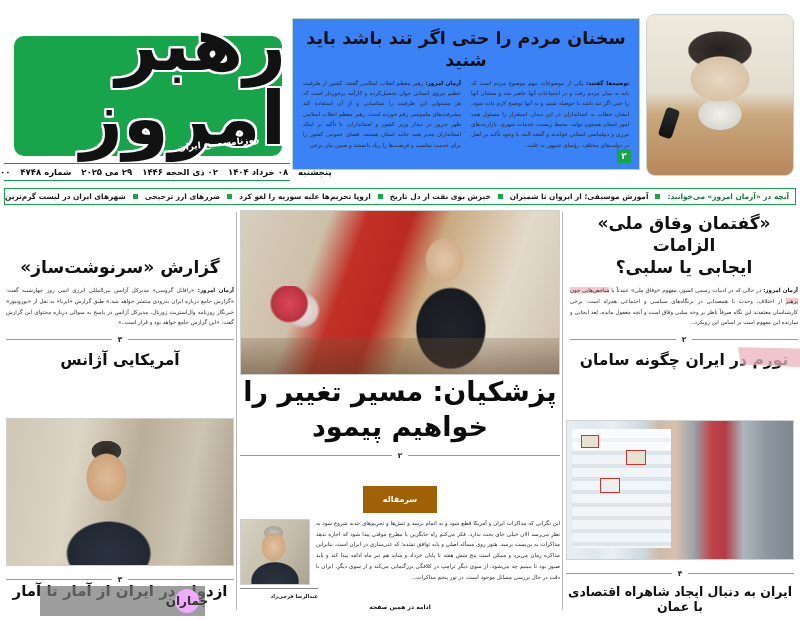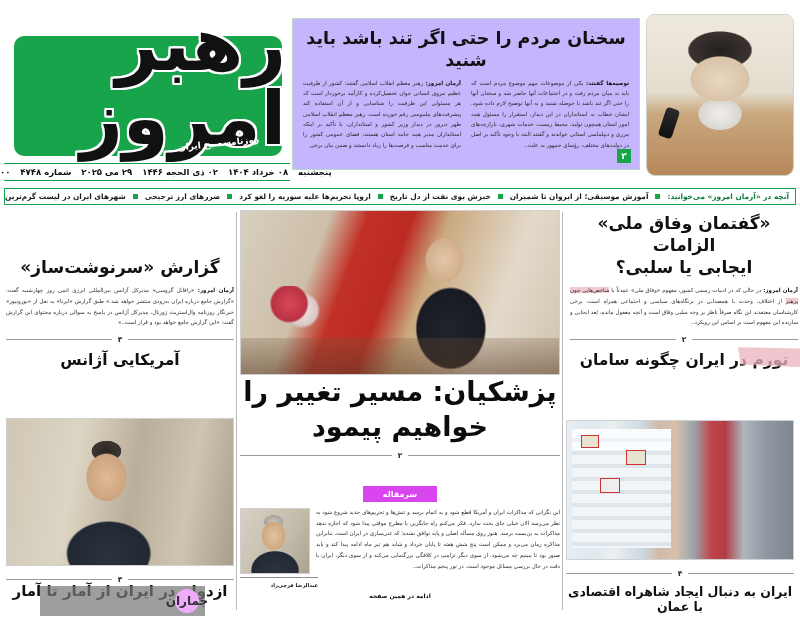--- a/index.html
+++ b/index.html
@@ -44,21 +44,21 @@
     display:flex;align-items:center;justify-content:center;
     font-size:8.5px;font-weight:bold;color:#0f0f0f;
     border-top:1px solid #14a048;border-bottom:1px solid #14a048;
     background:#fff;white-space:nowrap;gap:3px;
   }
   .datebar .sq{display:inline-block;width:5px;height:5px;background:#17a44b;margin:0 2px;}
 
   
   .lead{
     position:absolute;left:292px;top:18px;width:348px;height:152px;
-    background:#c4b5fd;border:1px solid #bcd9c7;box-sizing:border-box;
+    background:#3b82f6;border:1px solid #bcd9c7;box-sizing:border-box;
   }
   .lead-title{
     padding:9px 10px 6px 10px;font-size:17.5px;font-weight:bold;
     text-align:center;line-height:1.25;color:#111;
   }
   .lead-cols{
     display:flex;gap:10px;padding:0 10px;box-sizing:border-box;
   }
   .lead-col{flex:1;font-size:5.6px;line-height:1.85;color:#2b2b2b;}
   .lead-col .lede{font-weight:bold;color:#111;}
@@ -109,21 +109,21 @@
   .col-center{position:absolute;left:240px;top:210px;width:320px;}
   .center-photo{width:320px;height:165px;border:1px solid #d0d0d0;box-sizing:border-box;}
   .center-hl{
     font-size:27px;font-weight:bold;line-height:1.28;
     text-align:center;color:#0c0c0c;letter-spacing:-0.5px;
   }
 
   
   .edito{position:absolute;left:240px;top:486px;width:320px;}
   .edito-badge{
-    width:74px;height:16px;margin:0 auto 5px auto;background:#d946ef;
+    width:74px;height:27px;margin:0 auto 5px auto;background:#a16207;
     color:#fff;font-size:8px;font-weight:bold;
     display:flex;align-items:center;justify-content:center;
   }
   .edito-title{font-size:14.5px;font-weight:bold;text-align:center;color:#111;}
   .edito-body{
     margin-top:5px;font-size:5.5px;line-height:1.95;color:#2b2b2b;
   }
   .edito-photo{
     float:left;width:70px;height:66px;margin:1px 6px 2px 0;
     border:1px solid #cfcfcf;box-sizing:border-box;background:#d8d3cb;

